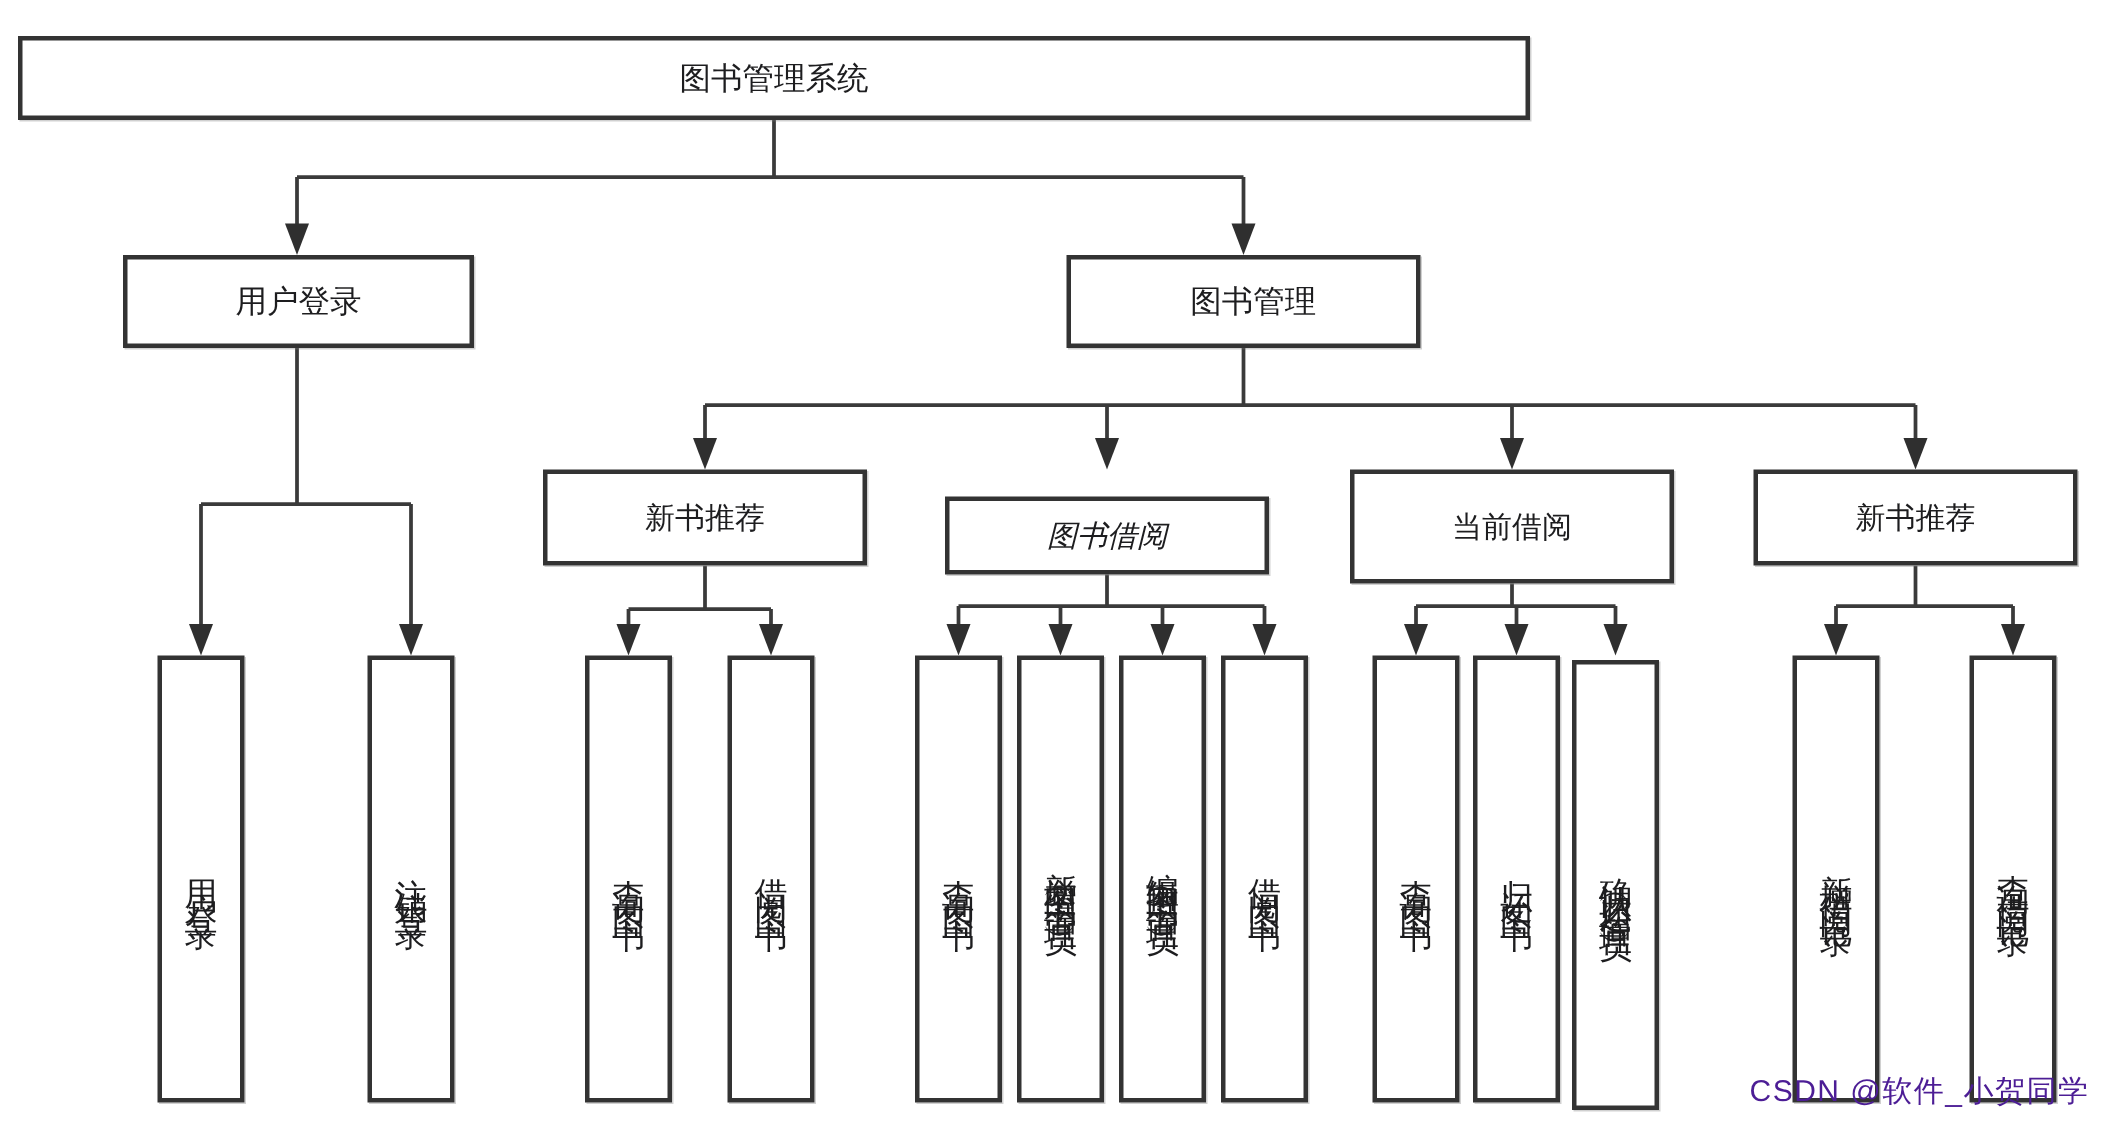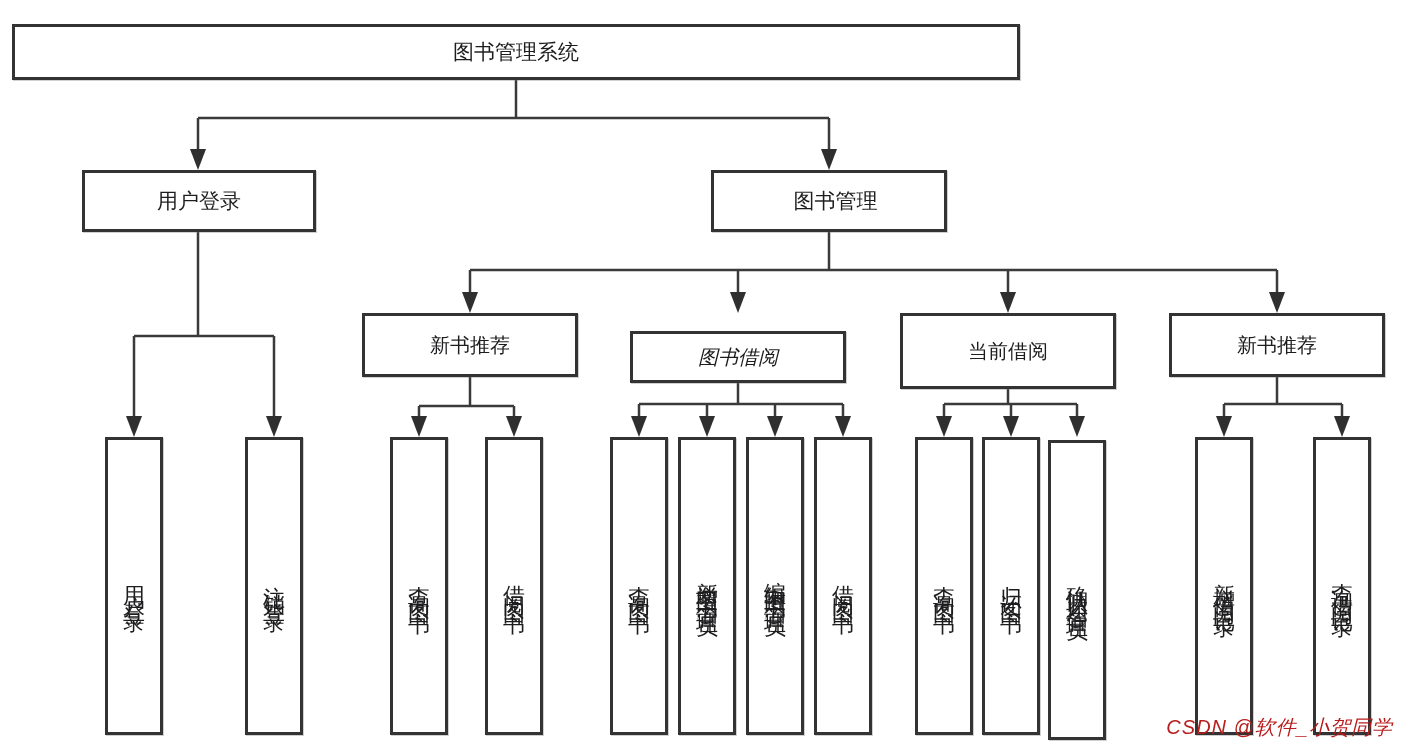--- a/index.html
+++ b/index.html
@@ -43,24 +43,23 @@
     line-height: 1;
     letter-spacing: 9px;
     white-space: nowrap;
   }
 
   .watermark {
     position: absolute;
     right: 12px;
     bottom: 6px;
     font-size: 20px;
-    color: #b91c1c;
+    color: #4c1d95;
     z-index: 5;
     letter-spacing: 1px;
-    font-style: italic;
   }
 </style>
 </head>
 <body>
 
 <div class="canvas">
 
   <svg class="connectors" viewBox="0 0 1405 747" xmlns="http://www.w3.org/2000/svg">
     <g stroke="#3a3a3a" stroke-width="2.5" fill="none">
 

